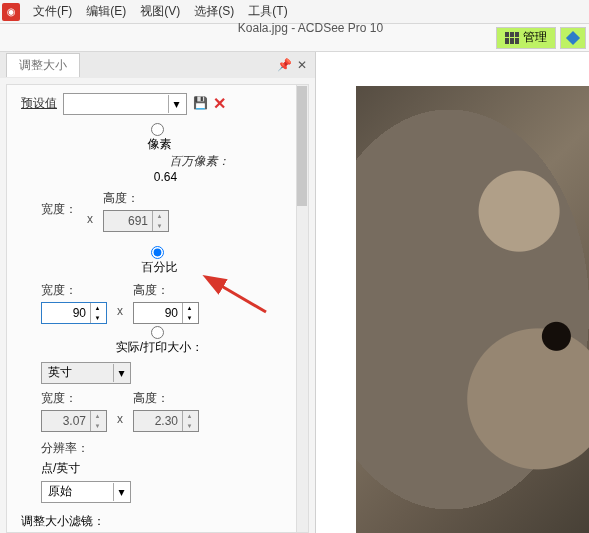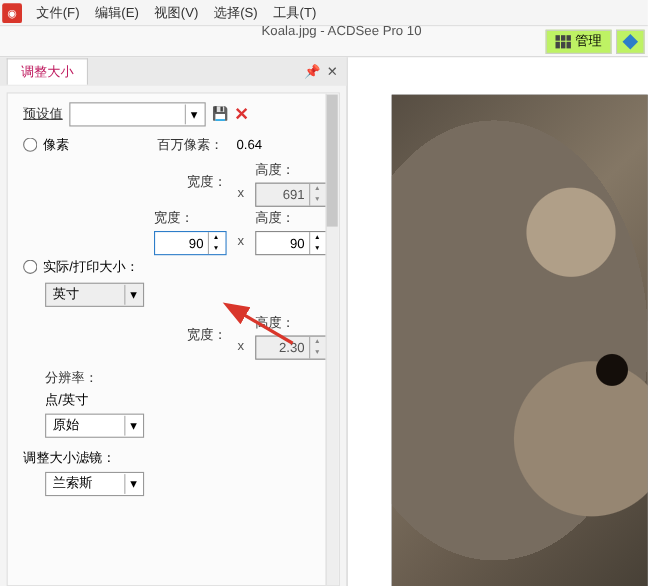--- a/index.html
+++ b/index.html
@@ -12,42 +12,42 @@
 
 .toolbar-row { display: flex; justify-content: flex-end; align-items: center; height: 28px; border-bottom: 1px solid #d8d8d8; background: #f8f8f8; padding-right: 3px; gap: 4px; }
 .tool-btn { display: flex; align-items: center; gap: 4px; padding: 2px 8px; border: 1px solid #ccc; background: #bef264; height: 22px; }
 .icon-grid { width: 14px; height: 12px; display: grid; grid-template-columns: repeat(3,1fr); grid-template-rows: repeat(2,1fr); gap: 1px; }
 .icon-grid span { background: #444; }
 .icon-diamond { width: 16px; height: 16px; background: #2d7dc9; transform: rotate(45deg); position: relative; }
 
 .main { display: flex; height: calc(533px - 52px); }
 .sidepanel { width: 316px; background: #f4f4f4; border-right: 1px solid #d0d0d0; display: flex; flex-direction: column; }
 .panel-tabbar { display: flex; align-items: center; height: 26px; background: #eaeaea; }
-.panel-tab { background: #fff; border: 1px solid #ccc; border-bottom: none; padding: 3px 12px; color: #be185d; margin-left: 6px; }
+.panel-tab { background: #fff; border: 1px solid #ccc; border-bottom: none; padding: 3px 12px; color: #737373; margin-left: 6px; }
 .tab-spacer { flex: 1; }
 .pin-close { display: flex; gap: 4px; padding-right: 6px; color: #555; }
 .pin-close span { width: 14px; text-align: center; }
 
 .panel-body { padding: 8px 10px 8px 14px; background: #fbfbfb; border: 1px solid #ddd; margin: 6px 6px 0 6px; position: relative; height: 452px; overflow: hidden; }
 .scroll-track { position: absolute; right: 0; top: 0; bottom: 0; width: 12px; background: #eee; border-left: 1px solid #ddd; }
 .scroll-thumb { position: absolute; right: 1px; top: 1px; width: 10px; height: 120px; background: #c8c8c8; }
 
 .row { display: flex; align-items: center; margin-bottom: 8px; }
 .label { color: #333; margin-right: 6px; text-decoration: underline; }
 .preset-select { width: 124px; height: 22px; border: 1px solid #999; background: #fff; display: flex; align-items: center; justify-content: flex-end; padding-right: 2px; }
 .dd-btn { width: 16px; height: 18px; border-left: 1px solid #aaa; display: flex; align-items: center; justify-content: center; }
 .save-icon { width: 16px; height: 16px; margin-left: 6px; color: #1b6fb5; }
 .del-icon { color: #d33; font-size: 16px; margin-left: 4px; font-weight: bold; }
 
-.radio-row { display: flex; align-items: center; margin: 8px 0 6px 0; }
+.radio-row { display: flex; align-items: center; margin: 8px 0 6px 0; flex-direction: column; }
 .radio-row input { margin-right: 5px; }
-.mpx { margin-left: 80px; color: #333; }
+.mpx { margin-left: 80px; color: #333; font-style: italic; }
 .mpx-val { margin-left: 12px; }
 
-.dimgrid { display: flex; align-items: center; gap: 6px; margin-left: 20px; margin-bottom: 2px; justify-content: flex-end; }
+.dimgrid { display: flex; align-items: center; gap: 6px; margin-left: 20px; margin-bottom: 2px; }
 .dimcol { display: flex; flex-direction: column; }
 .dimlabel { color: #333; margin-bottom: 3px; }
 .numbox { display: flex; border: 1px solid #888; height: 22px; width: 66px; background: #fff; }
 .numbox.selected { border: 1px solid #2d7dc9; }
 .numbox.disabled { background: #eee; color: #888; }
 .numbox input { border: none; width: 48px; text-align: right; padding-right: 4px; outline: none; background: transparent; }
 .spin { width: 14px; border-left: 1px solid #aaa; display: flex; flex-direction: column; }
 .spin div { flex: 1; display: flex; align-items: center; justify-content: center; font-size: 6px; line-height: 1; }
 .sep-x { padding: 0 4px; margin-top: 16px; color: #555; }
 
@@ -142,20 +142,24 @@
           <div class="numbox disabled">
               <input disabled="" value="691" style="">
               <div class="spin">
                 <div>▲</div>
                 <div>▼</div>
               </div>
             </div>
         </div>
       </div>
 
+      <div class="radio-row" style="margin-top:14px">
+        <input type="radio" name="mode" checked="" style="">
+        <span>百分比</span>
+      </div>
       <div class="dimgrid">
         <div class="dimcol">
           <span class="dimlabel">宽度：</span>
           <div class="numbox selected">
               <input value="90" style="">
               <div class="spin">
                 <div>▲</div>
                 <div>▼</div>
               </div>
             </div>
@@ -178,20 +182,27 @@
         <span>实际/打印大小：</span>
       </div>
       <div class="sub-indent">
         <div class="unit-select">
           <span>英寸</span>
           <div class="dd-btn">▾</div>
         </div>
         <div class="dimgrid" style="margin-left:0">
           <div class="dimcol">
             <span class="dimlabel">宽度：</span>
+            <div class="numbox disabled">
+                <input disabled="" value="3.07" style="">
+                <div class="spin">
+                  <div>▲</div>
+                  <div>▼</div>
+                </div>
+              </div>
           </div>
           <span class="sep-x">x</span>
           <div class="dimcol">
             <span class="dimlabel">高度：</span>
             <div class="numbox disabled">
                 <input disabled="" value="2.30" style="">
                 <div class="spin">
                   <div>▲</div>
                   <div>▼</div>
                 </div>

